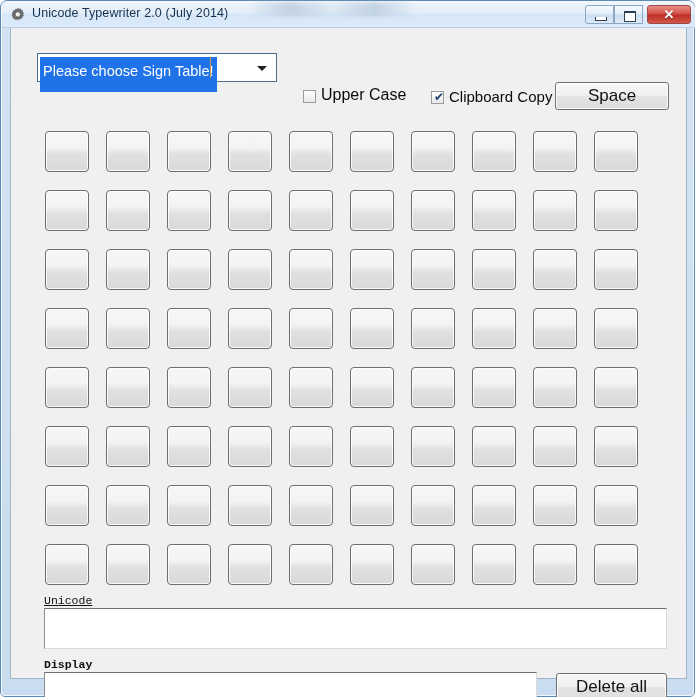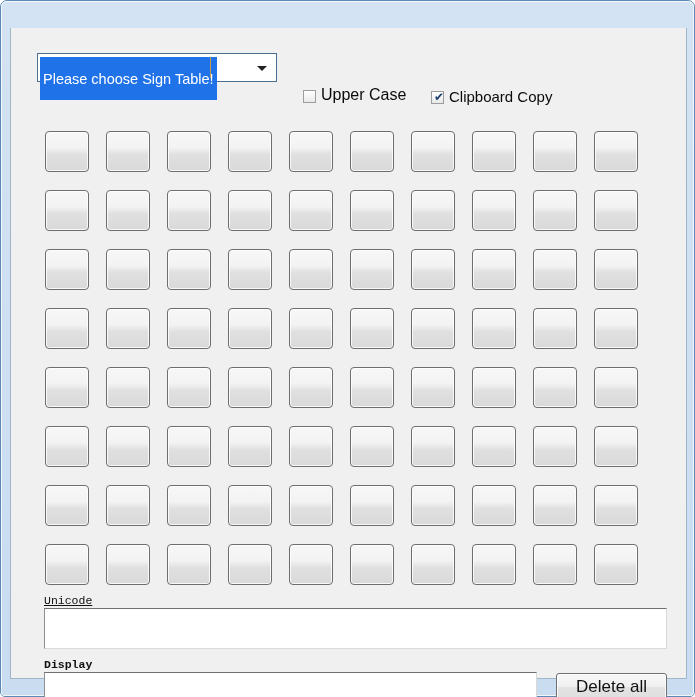--- a/index.html
+++ b/index.html
@@ -131,21 +131,21 @@
     width: 240px; height: 29px;
     box-sizing: border-box;
     border: 1px solid #4b6d8f;
     background: #ffffff;
   }
   #combo-value {
     position: absolute;
     left: 2px; top: 3px;
     height: 31px;
     line-height: 21px;
-    padding: 12px 3px 0 3px;
+    padding: 4px 3px 0 3px;
     background: #1f72e8;
     color: #ffffff;
     font-size: 14.5px;
     white-space: nowrap;
   }
   #combo-caret {
     position: absolute;
     left: 172px; top: 3px;
     width: 1px; height: 21px;
     background: #c89a4a;
@@ -282,20 +282,48 @@
     overflow: hidden;
     line-height: 16px;
   }
 </style>
 </head>
 <body>
 
 <div id="window">
   <div id="frame-inner"></div>
 
+  <div id="titlebar">
+    <div id="title-blur"></div>
+
+    <div id="app-icon">
+      <svg width="16" height="16" viewBox="0 0 16 16">
+        <g fill="#6d6d6d" stroke="#4c4c4c" stroke-width="0.6">
+          <path d="M8 1.2 L9.1 2.3 L10.6 1.9 L11.1 3.4 L12.6 3.7 L12.3 5.2 L13.6 6.1
+                   L12.7 7.3 L13.4 8.7 L12 9.4 L12.1 10.9 L10.6 10.9 L9.9 12.3
+                   L8.5 11.8 L7.4 12.9 L6.3 11.9 L4.9 12.4 L4.3 11 L2.8 10.8
+                   L3.1 9.3 L1.9 8.4 L2.8 7.2 L2.2 5.8 L3.6 5.2 L3.5 3.7
+                   L5 3.6 L5.7 2.2 L7 2.7 Z"></path>
+        </g>
+        <circle cx="7.8" cy="7.4" r="2.6" fill="#f2f2f2" stroke="#585858" stroke-width="0.8"></circle>
+      </svg>
+    </div>
+
+    <div id="title-text">Unicode Typewriter 2.0 (July 2014)</div>
+
+    <div class="winbtn" id="btn-min">
+      <div class="glyph-min"></div>
+    </div>
+    <div class="winbtn" id="btn-max">
+      <div class="glyph-max"></div>
+    </div>
+    <div class="winbtn" id="btn-close">
+      <div class="glyph-close">✕</div>
+    </div>
+  </div>
 
   <div id="client">
 
     <div id="combo">
       <div id="combo-value" title="Please choose Sign Table!">Please choose Sign Table!</div>
       <div id="combo-caret"></div>
       <div id="combo-arrow-box">
         <div class="tri-down"></div>
       </div>
     </div>
@@ -305,20 +333,21 @@
       <div class="cb-label">Upper Case</div>
     </div>
 
     <div class="cb-wrap" id="cb-clip">
       <div class="cb-box">
         <div class="cb-check">✔</div>
       </div>
       <div class="cb-label">Clipboard Copy</div>
     </div>
 
+    <div class="pushbtn" id="btn-space">Space</div>
 
     <div id="grid">
         <div class="sign-btn" style="left: 0px; top: 0px;"></div>
         <div class="sign-btn" style="left: 61px; top: 0px;"></div>
         <div class="sign-btn" style="left: 122px; top: 0px;"></div>
         <div class="sign-btn" style="left: 183px; top: 0px;"></div>
         <div class="sign-btn" style="left: 244px; top: 0px;"></div>
         <div class="sign-btn" style="left: 305px; top: 0px;"></div>
         <div class="sign-btn" style="left: 366px; top: 0px;"></div>
         <div class="sign-btn" style="left: 427px; top: 0px;"></div>

